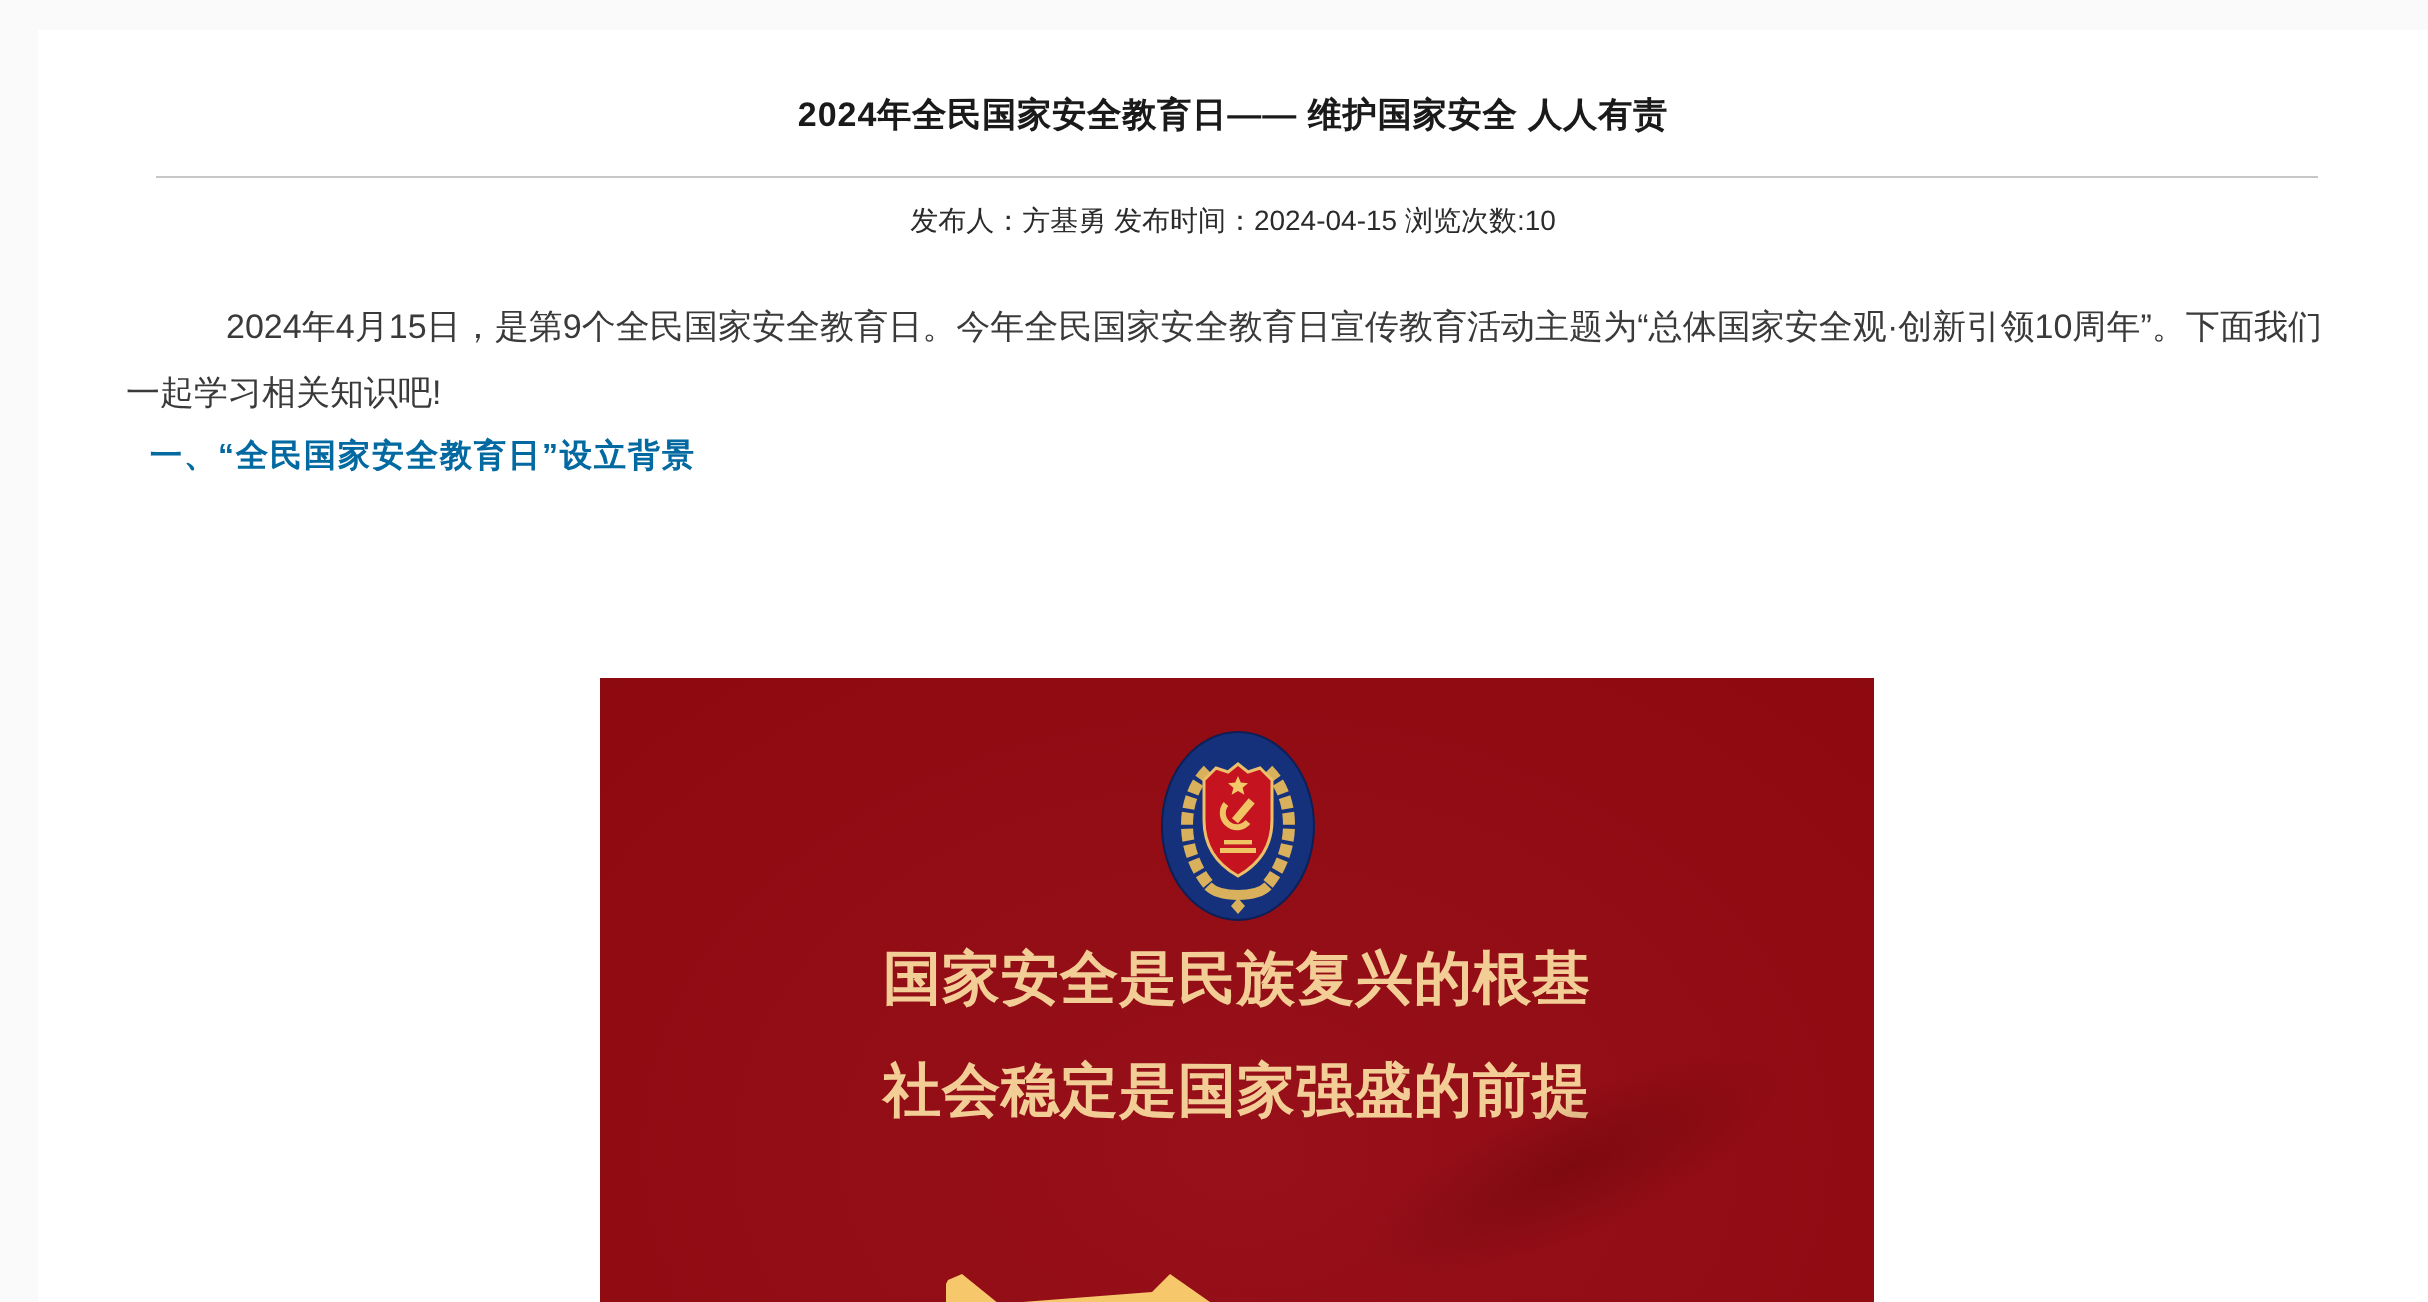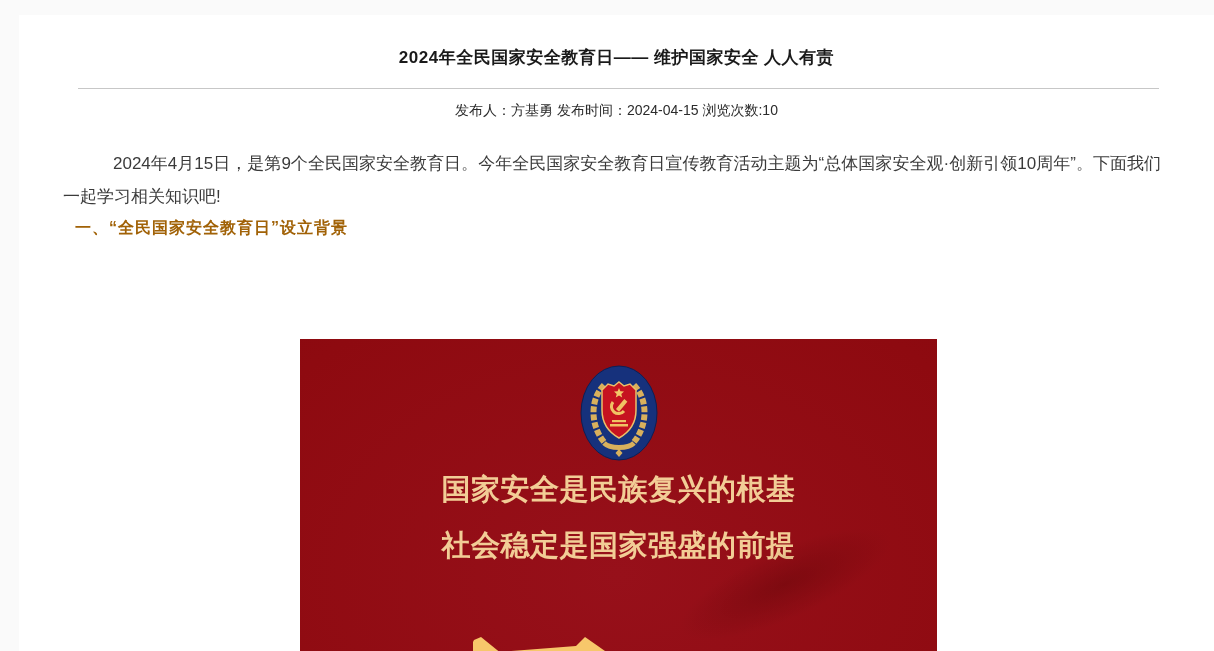--- a/index.html
+++ b/index.html
@@ -50,21 +50,21 @@
     text-align: justify;
   }
   .para-1 { top: 112px; margin-top: 20px; }
   .para-2 { top: 252px; }
   .section-heading {
     position: absolute;
     top: 203px; left: 56px;
     margin: 0;
     font-size: 16px;
     font-weight: bold;
-    color: #a16207;
+    color: #0369a1;
     letter-spacing: 1px;
   }
   .poster {
     position: absolute;
     top: 324px; left: 281px;
     width: 637px; height: 620px;
     background: radial-gradient(120% 90% at 50% 38%, #97101a 0%, #8e0a10 55%, #7e060c 100%);
     overflow: hidden;
   }
   .poster-emblem {

